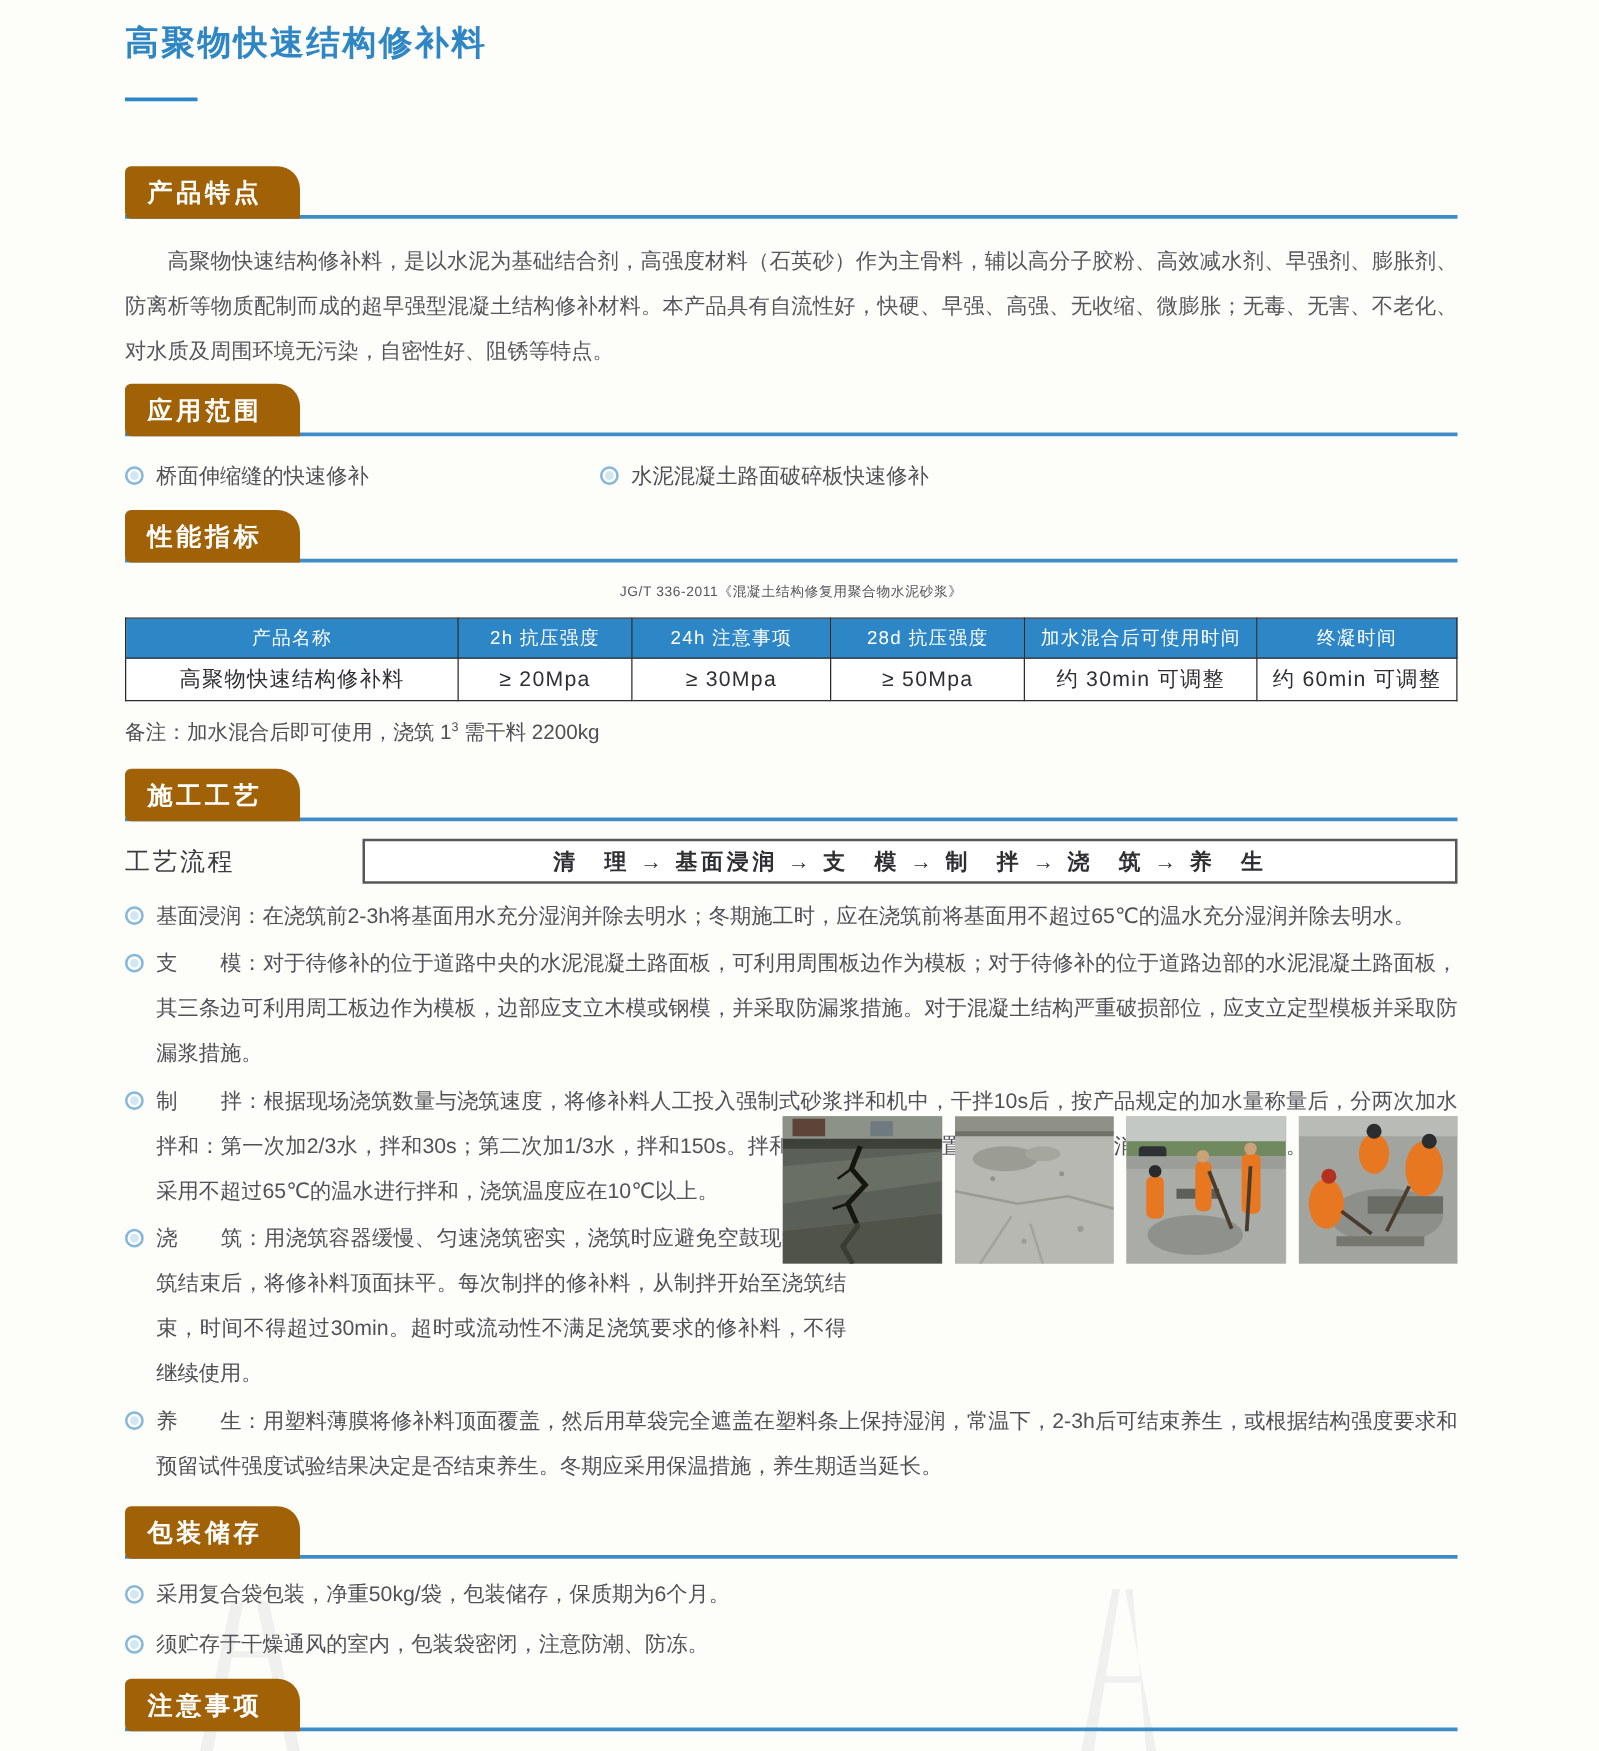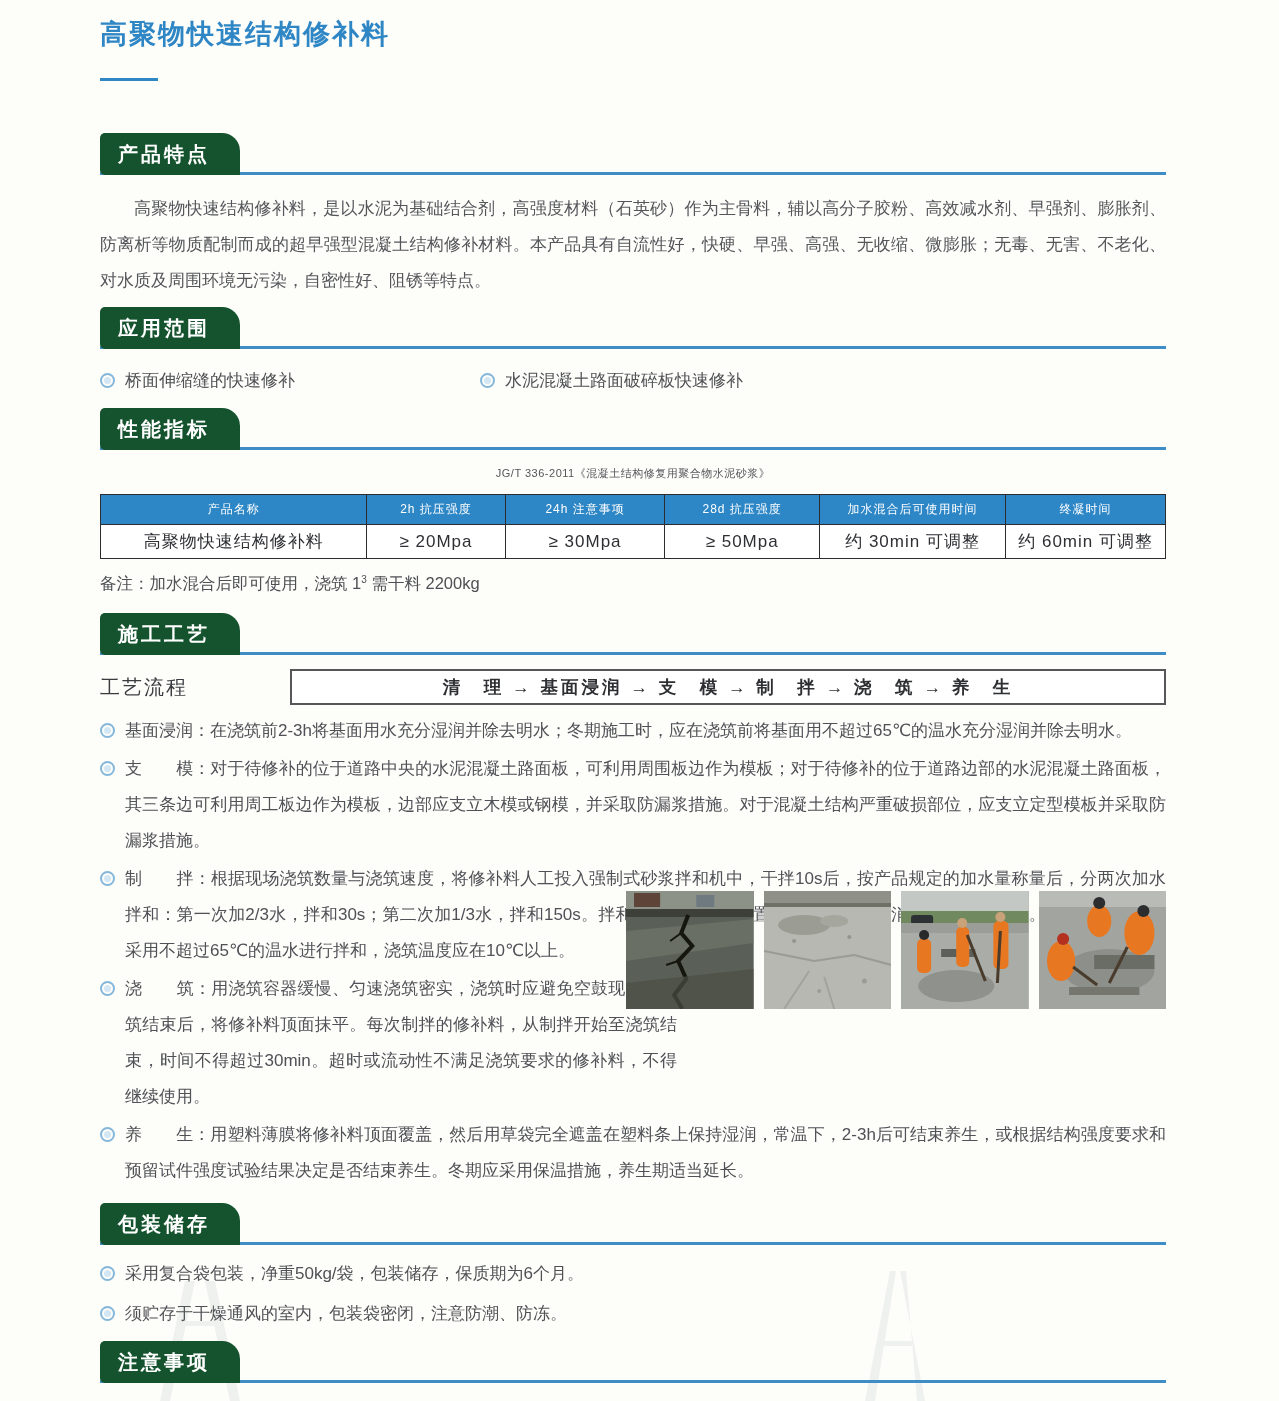--- a/index.html
+++ b/index.html
@@ -14,21 +14,21 @@
   .content { position:absolute; left:100px; top:0; width:1066px; }
 
   
   .page-title { padding-top:16px; font-size:27px; font-weight:700; color:#2e86c5; letter-spacing:2px; }
   .title-underline { width:58px; height:3px; background:#2e86c5; margin-top:26px; }
 
   
   .sec { position:relative; height:40px; border-bottom:3px solid #3f8dc6; }
   .sec .badge {
     position:absolute; left:0; bottom:-3px;
-    background:#14532d; color:#fff;
+    background:#a16207; color:#fff;
     font-size:20px; font-weight:700; letter-spacing:3px;
     padding:8px 30px 7px 18px;
     border-radius:5px 18px 0 5px;
   }
 
   
   .para {
     margin-top:16px; font-size:17px; line-height:36px;
     text-align:justify; text-indent:2em; color:#55565a;
   }
@@ -44,21 +44,21 @@
   .item-row { display:flex; align-items:center; margin-top:20px; font-size:17px; color:#505155; }
   .apps .app-item { display:flex; align-items:center; }
   .apps .app-item:first-child { width:308px; margin-right:72px; }
 
   .standard { margin-top:16px; text-align:center; font-size:11px; color:#55565a; letter-spacing:0.5px; }
 
   
   table.perf { width:100%; border-collapse:collapse; margin-top:13px; }
   table.perf th {
     background:#2d86c6; color:#fff; font-weight:400;
-    font-size:12px; padding:6px 4px; border:1px solid #2c2c2e; letter-spacing:1px;
+    font-size:15px; padding:6px 4px; border:1px solid #2c2c2e; letter-spacing:1px;
   }
   table.perf td {
     background:#fff; color:#2e2f33; font-size:17px; text-align:center;
     padding:5px 4px; border:1px solid #2c2c2e; letter-spacing:1px;
   }
   .tbl-note { margin-top:14px; font-size:16.5px; color:#4e4f53; }
   .tbl-note sup { font-size:10px; }
 
   
   .flow-row { display:flex; align-items:stretch; margin-top:14px;gap:44px; }

